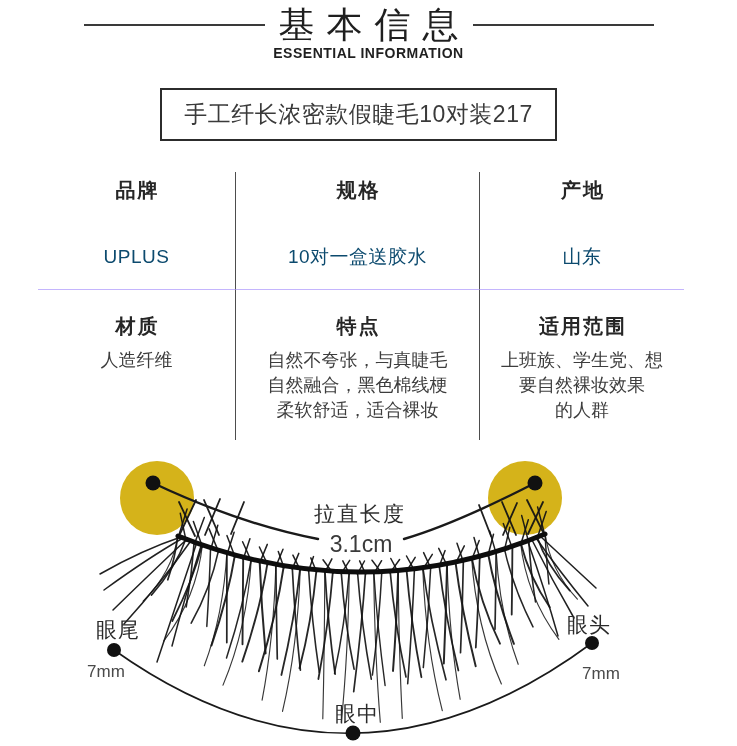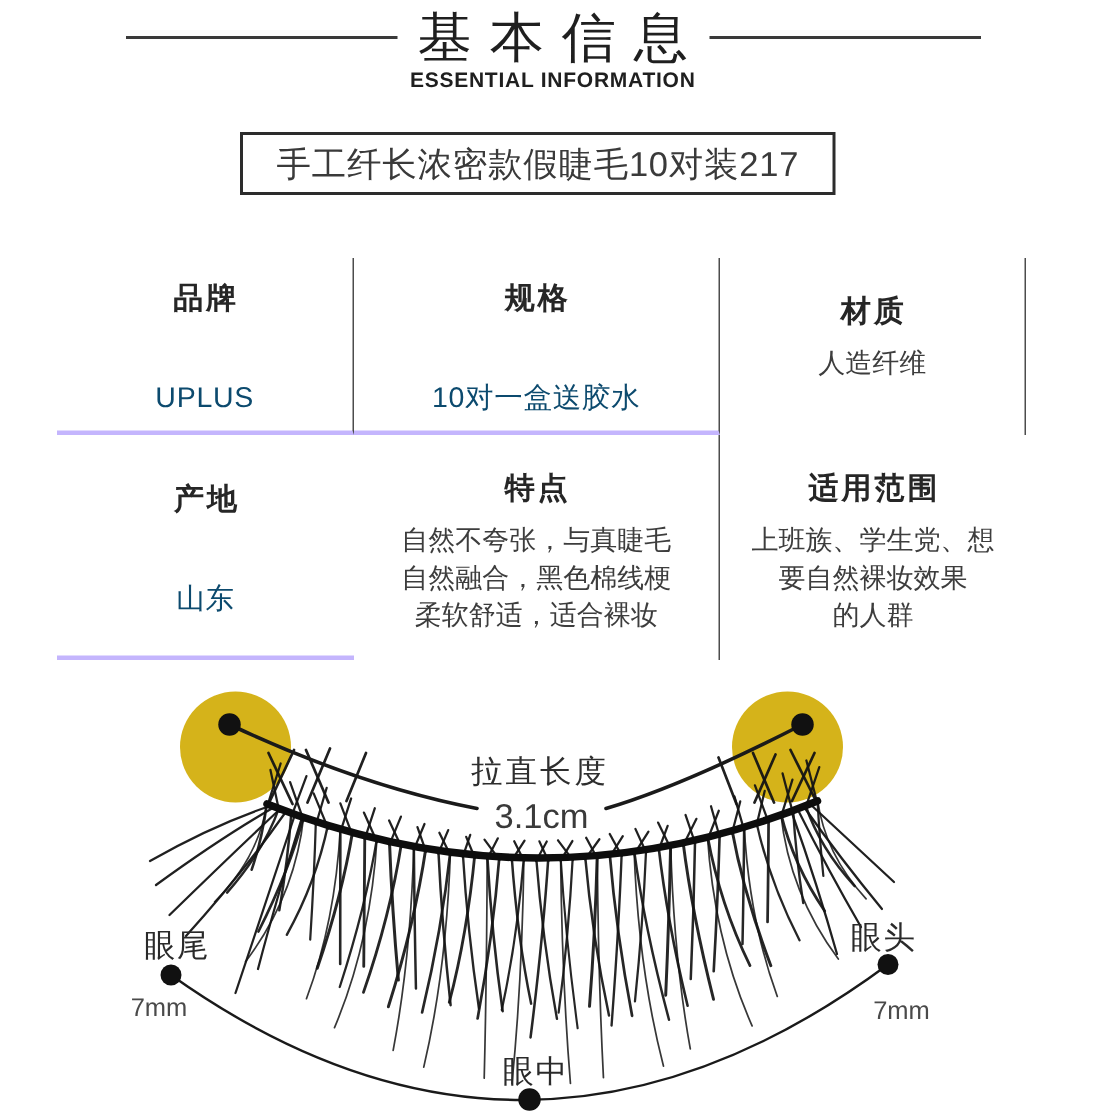--- a/index.html
+++ b/index.html
@@ -10,32 +10,32 @@
     color:#2e2e2e;
   }
   
   .header{position:absolute;left:0;top:6px;width:737px;text-align:center;}
   .title-row{display:flex;align-items:center;justify-content:center;gap:14px;height:38px;}
   .title-rule{width:181px;height:0;border-top:2px solid #3a3a3a;}
   .page-title{font-size:36px;font-weight:500;letter-spacing:12px;margin-right:-12px;color:#1f1f1f;white-space:nowrap;}
   .subtitle{margin-top:1px;font-size:14px;font-weight:bold;letter-spacing:.5px;color:#1f1f1f;}
   
   .product-box{
-    position:absolute;left:160px;top:88px;width:397px;height:42px;box-sizing:border-box;
+    position:absolute;left:160px;top:88px;width:397px;height:53px;box-sizing:border-box;
     border:2px solid #2c2c2c;display:flex;align-items:center;justify-content:center;
   }
   .product-box span{font-size:23px;color:#3a3a3a;letter-spacing:.5px;white-space:nowrap;}
   
   .spec-table{
     position:absolute;left:38px;top:172px;width:646px;
     display:grid;grid-template-columns:198px 244px 204px;grid-template-rows:118px 150px;
   }
   .cell{display:flex;flex-direction:column;align-items:center;box-sizing:border-box;text-align:center;}
   .cell.c0,.cell.c1{border-right:1px solid #4d4d4d;}
-  .cell.r0{border-bottom:3px solid #c4b5fd;padding-top:4px;justify-content:center;}
+  .cell.r0{border-bottom:1px solid #c4b5fd;padding-top:4px;}
   .cell.r1{padding-top:22px;}
   .cell-label{font-size:20px;font-weight:bold;letter-spacing:2px;margin-right:-2px;color:#262626;line-height:28px;}
   .r0 .cell-value{margin-top:40px;font-size:19px;color:#0c4a6e;line-height:26px;letter-spacing:.5px;}
   .r1 .cell-value{margin-top:8px;font-size:18px;color:#3d3d3d;line-height:25px;white-space:pre-line;}
   
   .diagram{position:absolute;left:0;top:450px;width:737px;height:296px;}
   .svg-cn{font-family:"Liberation Sans","DejaVu Sans",sans-serif;}
 </style>
 </head>
 <body>
@@ -55,27 +55,27 @@
 
 <div class="spec-table">
   <div class="cell r0 c0">
     <div class="cell-label">品牌</div>
     <div class="cell-value">UPLUS</div>
   </div>
   <div class="cell r0 c1">
     <div class="cell-label">规格</div>
     <div class="cell-value">10对一盒送胶水</div>
   </div>
+  <div class="cell r0 c2">
+    <div class="cell-label">产地</div>
+    <div class="cell-value">山东</div>
+  </div>
   <div class="cell r1 c0">
     <div class="cell-label">材质</div>
     <div class="cell-value">人造纤维</div>
-  </div>
-  <div class="cell r0 c2">
-    <div class="cell-label">产地</div>
-    <div class="cell-value">山东</div>
   </div>
   <div class="cell r1 c1">
     <div class="cell-label">特点</div>
     <div class="cell-value">自然不夸张，与真睫毛
 自然融合，黑色棉线梗
 柔软舒适，适合裸妆</div>
   </div>
   <div class="cell r1 c2">
     <div class="cell-label">适用范围</div>
     <div class="cell-value">上班族、学生党、想

